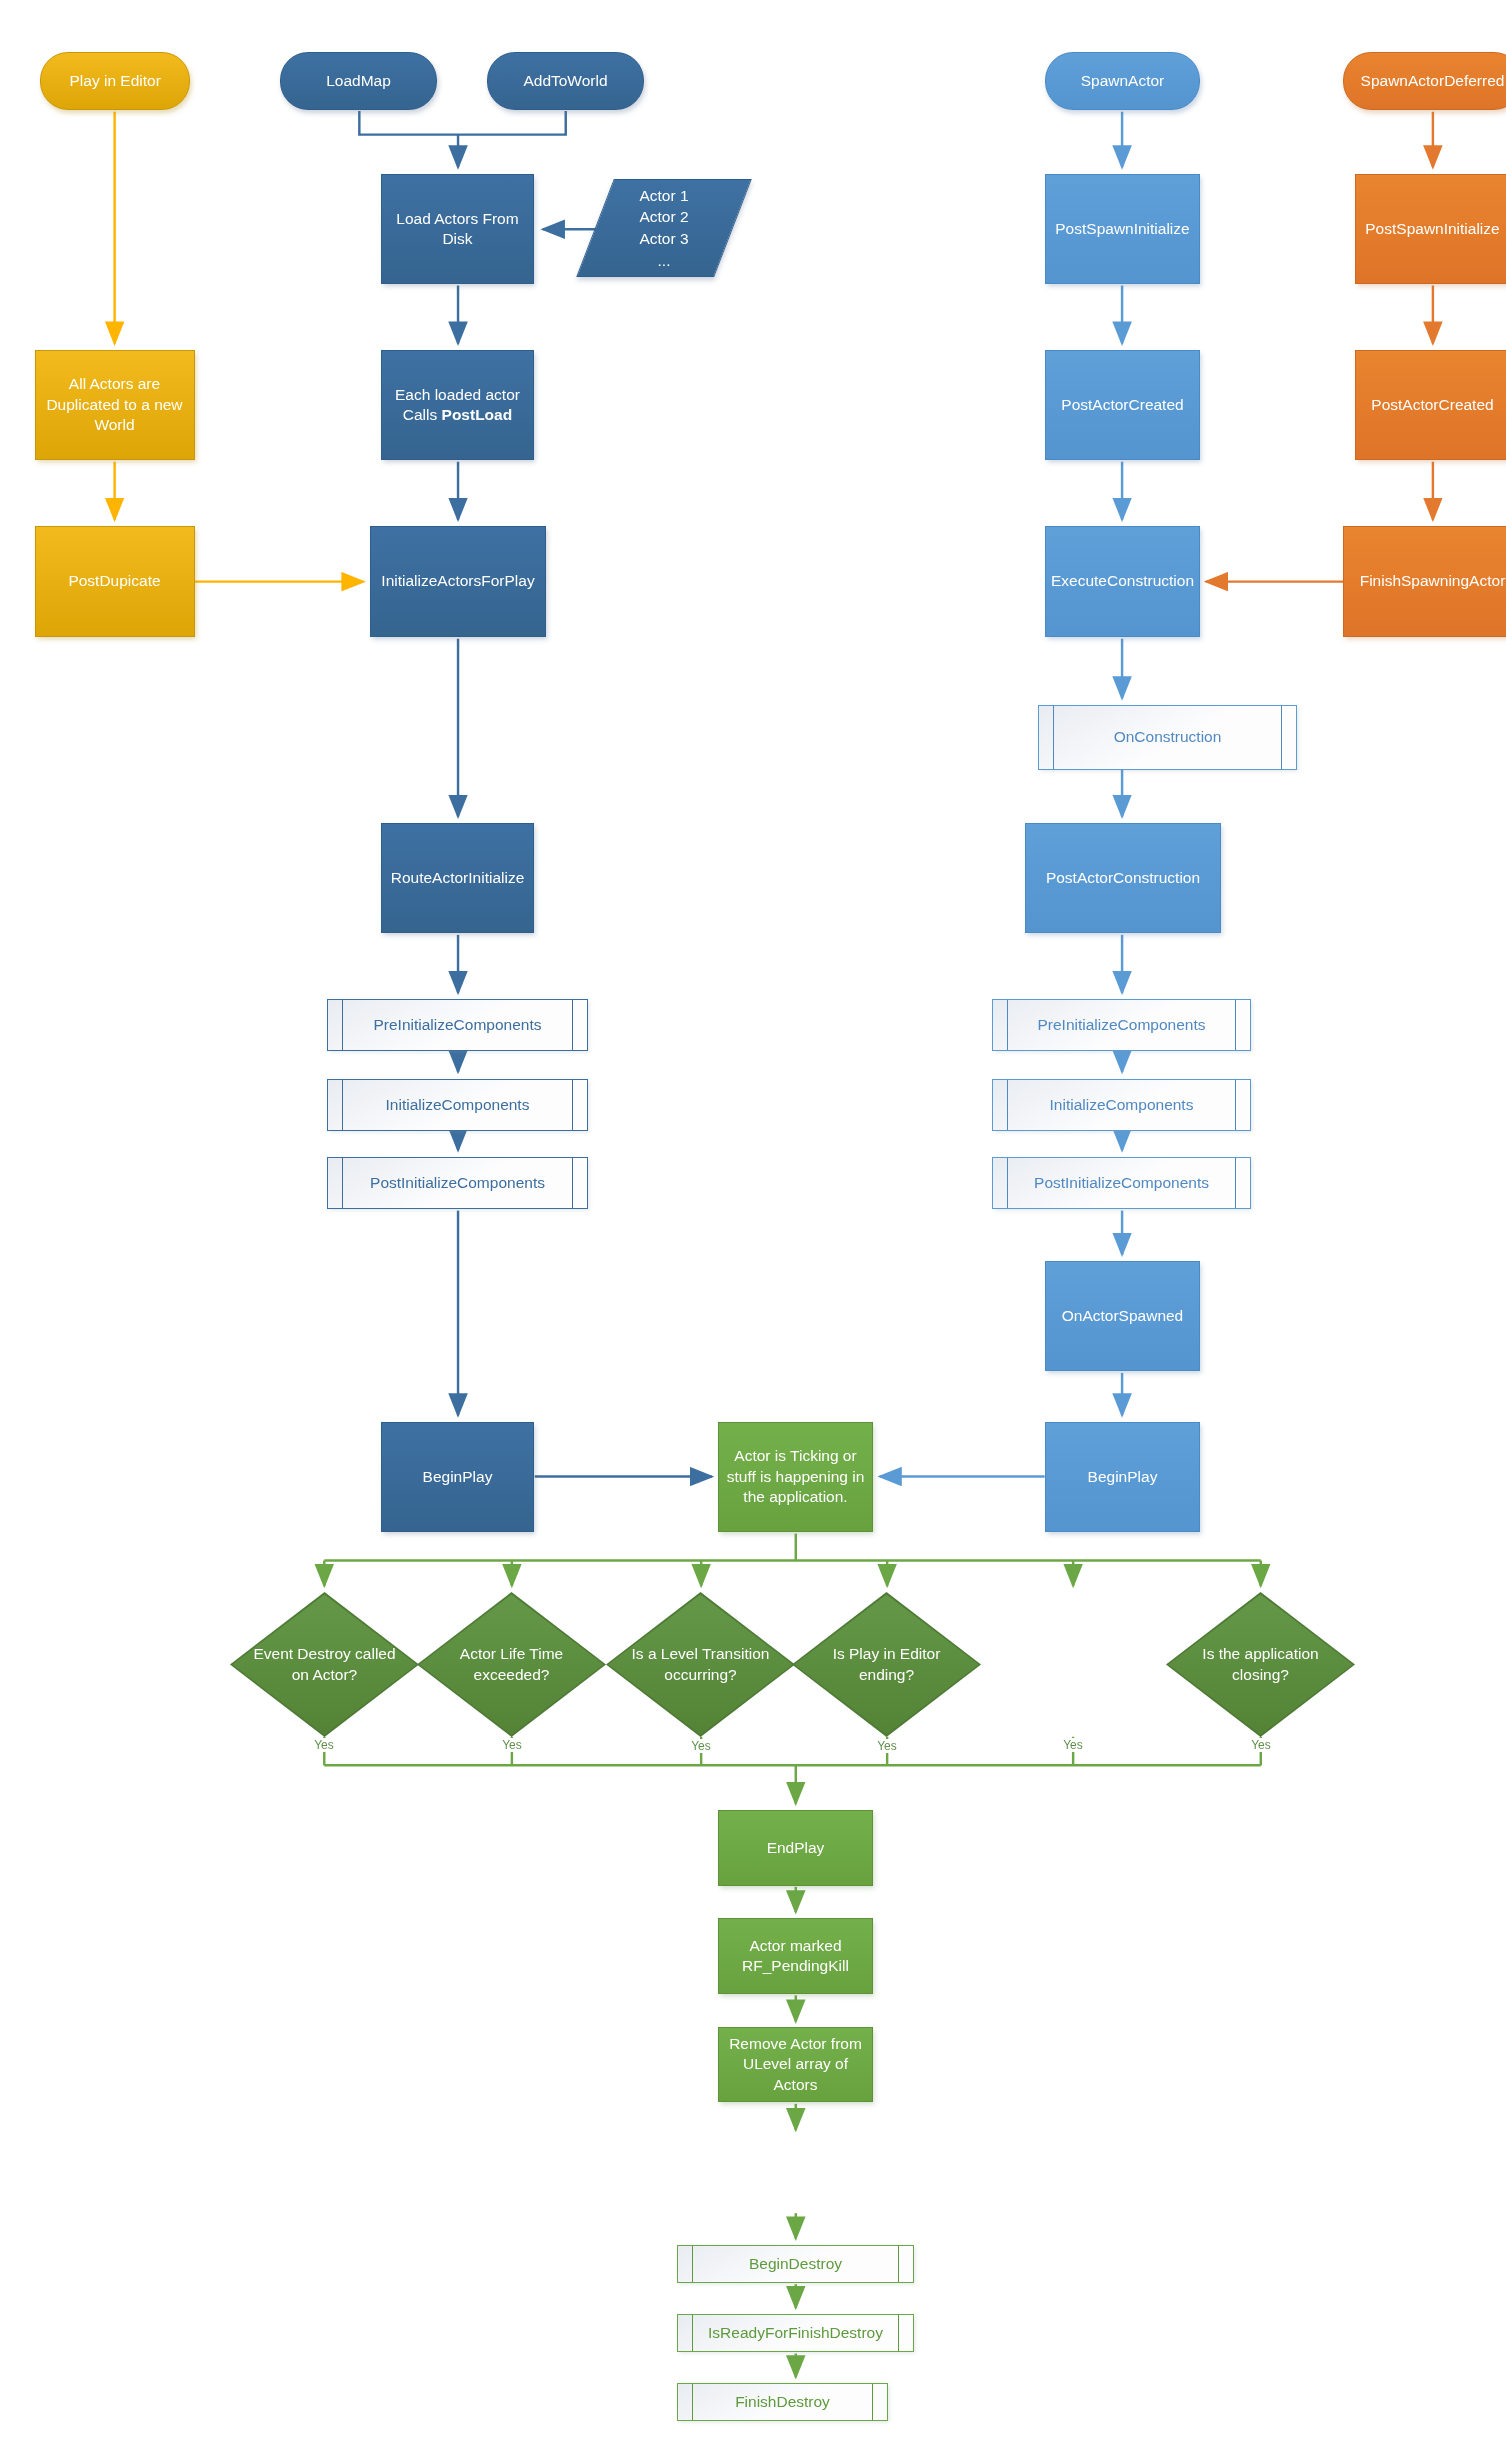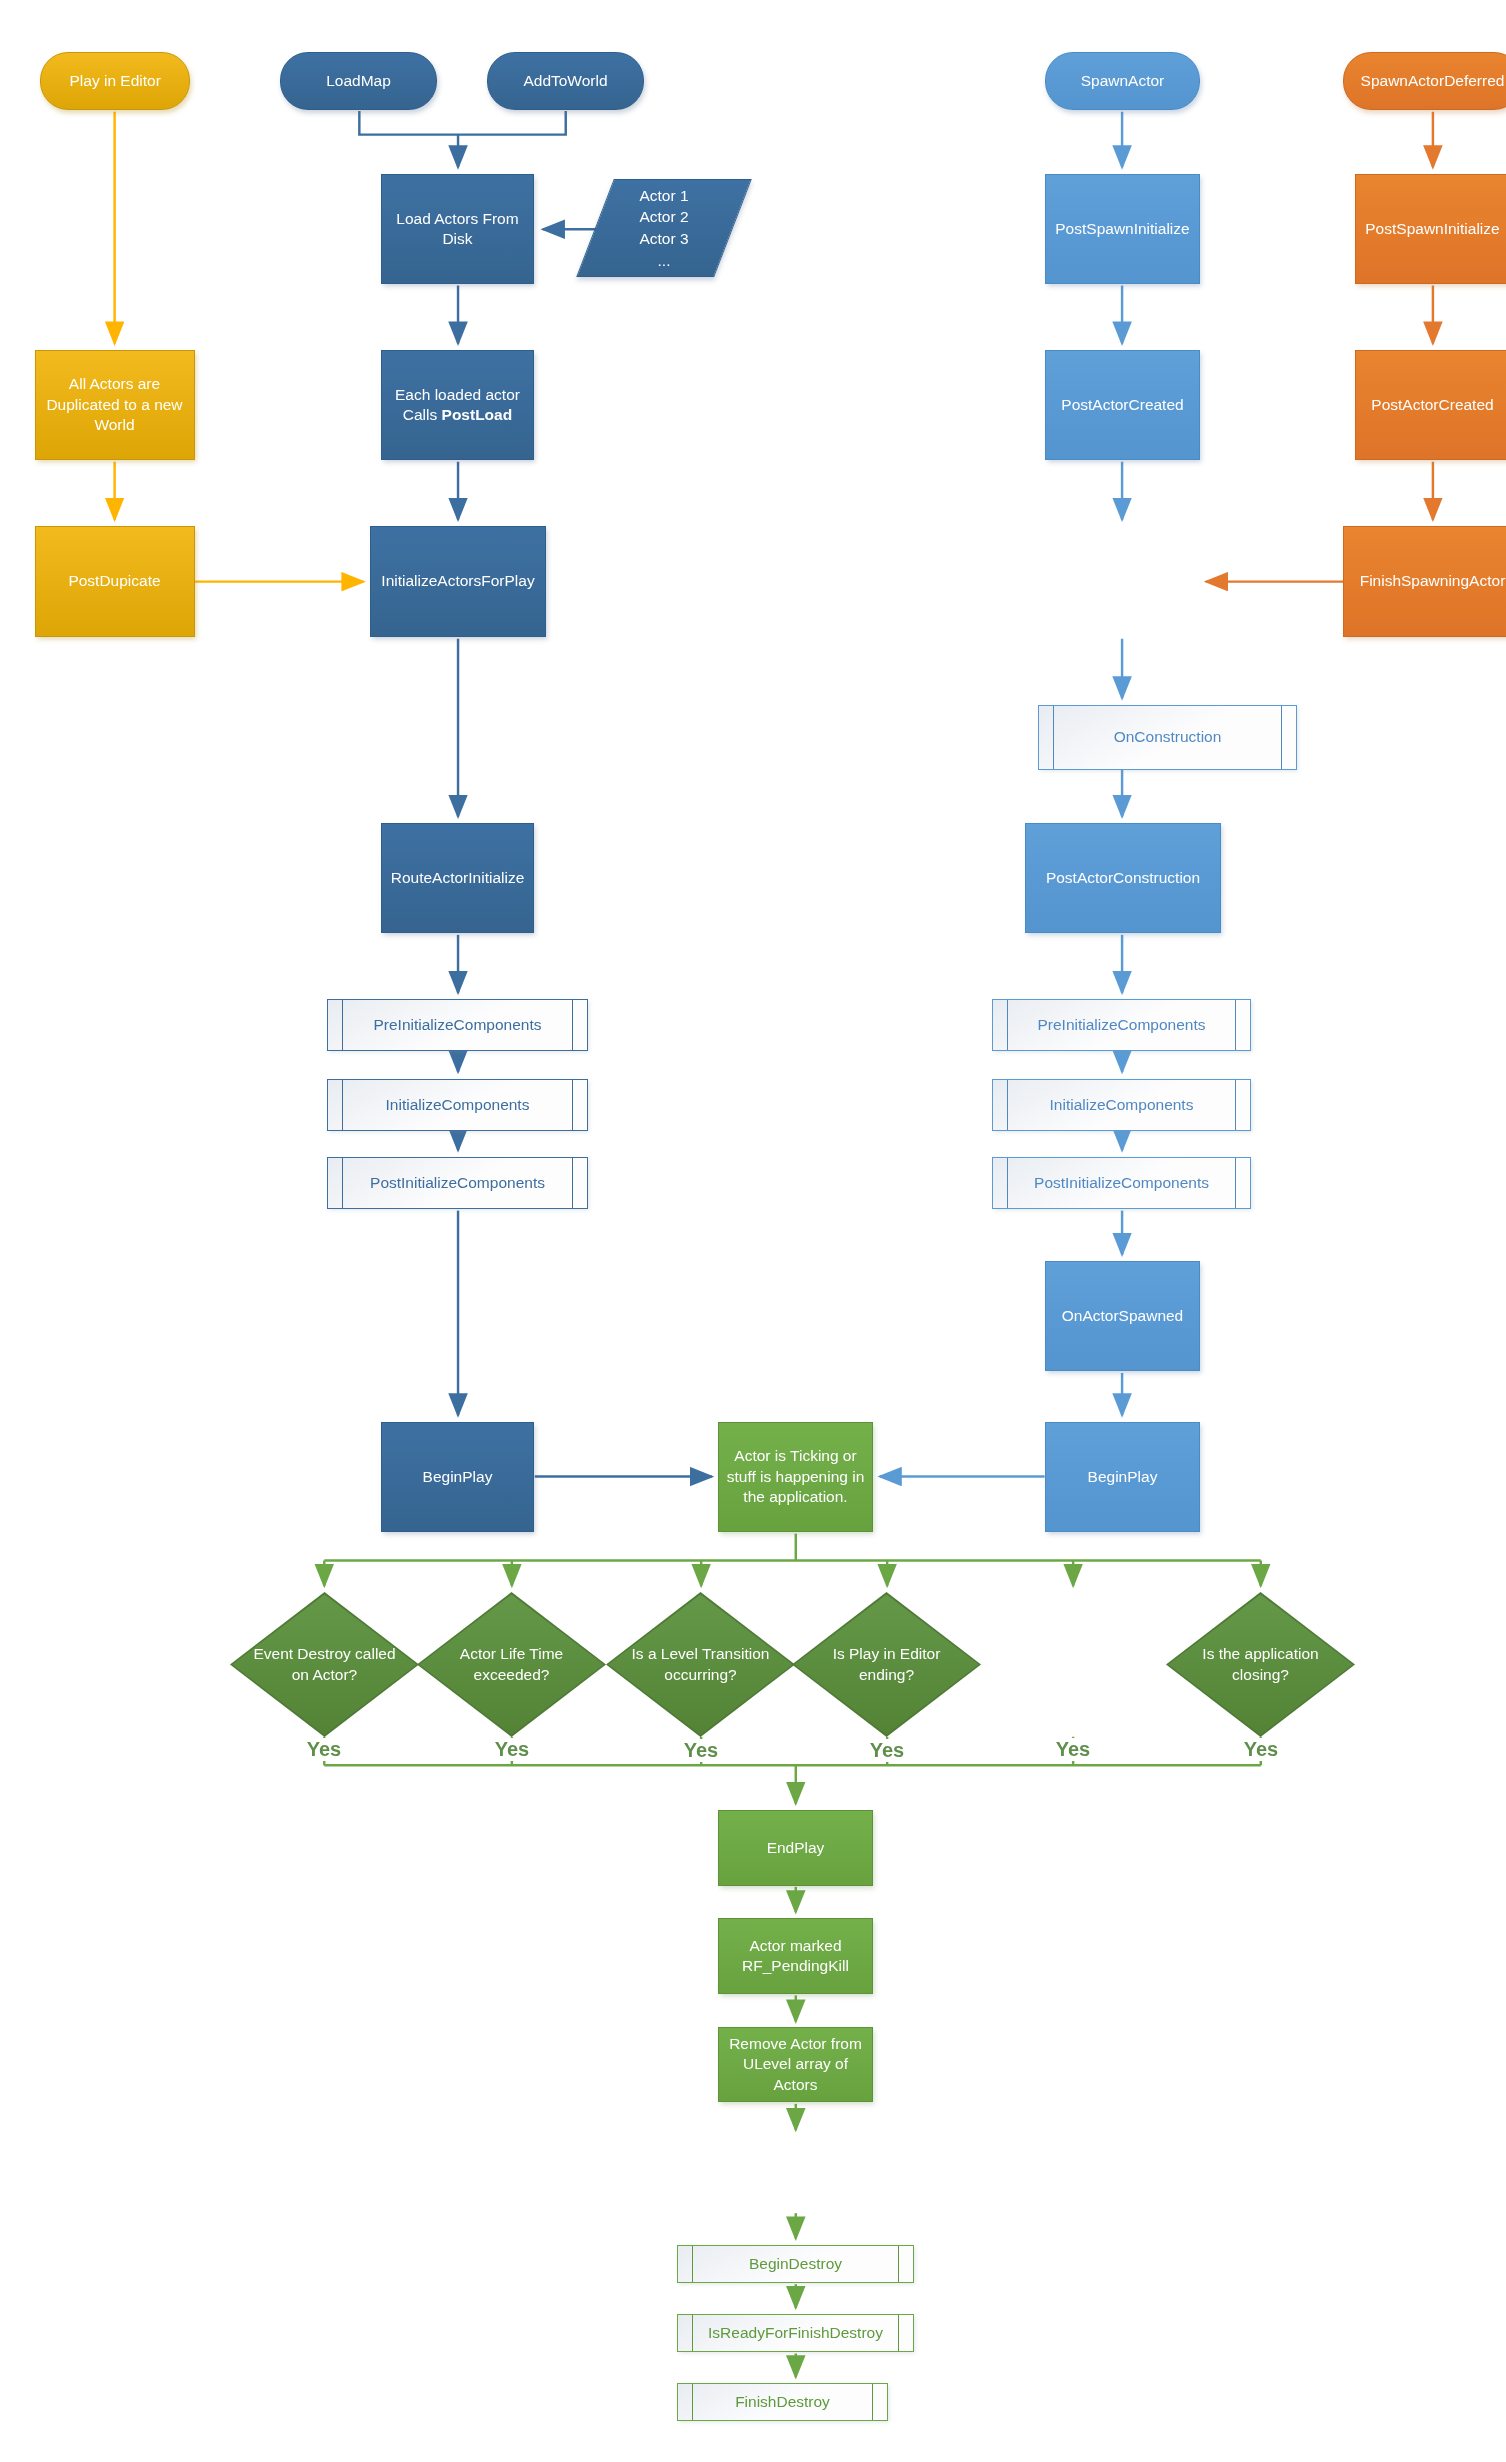--- a/index.html
+++ b/index.html
@@ -33,21 +33,21 @@
   .para-text{position:absolute;inset:0;display:flex;flex-direction:column;align-items:center;
         justify-content:center;color:#fff;font-size:15.5px;line-height:1.4;}
   .diamond{position:absolute;z-index:2;}
   .diamond-border{position:absolute;inset:0;background:#4E7A36;
         clip-path:polygon(50% 0,100% 50%,50% 100%,0 50%);filter:drop-shadow(1.6px 2.4px 2.4px rgba(120,140,110,.4));}
   .diamond-fill{position:absolute;inset:2.4px;background:linear-gradient(#649848,#548336);
         clip-path:polygon(50% 0,100% 50%,50% 100%,0 50%);}
   .diamond-text{position:absolute;inset:6.5px 21px;display:flex;align-items:center;justify-content:center;
         text-align:center;color:#fff;font-size:15.5px;line-height:1.3;}
   .yes-label{position:absolute;z-index:3;transform:translateX(-50%);background:#fff;
-        color:#5F8F4A;font-size:20px;padding:0 4.1px;font-weight:bold;}
+        color:#5F8F4A;font-size:12px;padding:0 4.1px;}
   .bold{font-weight:bold;}
 </style>
 </head>
 <body>
 
 <div id="canvas">
 
   <svg id="wires" width="1507" height="2462" viewBox="0 0 1847 3018">
     <defs>
       <marker id="ah-gold" markerWidth="10" markerHeight="8" refX="9" refY="4" orient="auto">
@@ -198,20 +198,23 @@
   <div class="node dblue" style="left:353px;top:1422px;width:153px;height:110px">
     <span>BeginPlay</span>
     </div>
 
   <div class="node lblue" style="left:1017px;top:174px;width:155px;height:110px">
     <span>PostSpawnInitialize</span>
     </div>
   <div class="node lblue" style="left:1017px;top:350px;width:155px;height:110px">
     <span>PostActorCreated</span>
     </div>
+  <div class="node lblue" style="left:1017px;top:526px;width:155px;height:111px">
+    <span>ExecuteConstruction</span>
+    </div>
   <div class="node subr subr-lblue" style="left:1010px;top:705px;width:259px;height:65px">
     <span>OnConstruction</span>
     </div>
   <div class="node lblue" style="left:997px;top:823px;width:196px;height:110px">
     <span>PostActorConstruction</span>
     </div>
 
   <div class="node subr subr-lblue" style="left:964px;top:999px;width:259px;height:52px">
     <span>PreInitializeComponents</span>
     </div>

